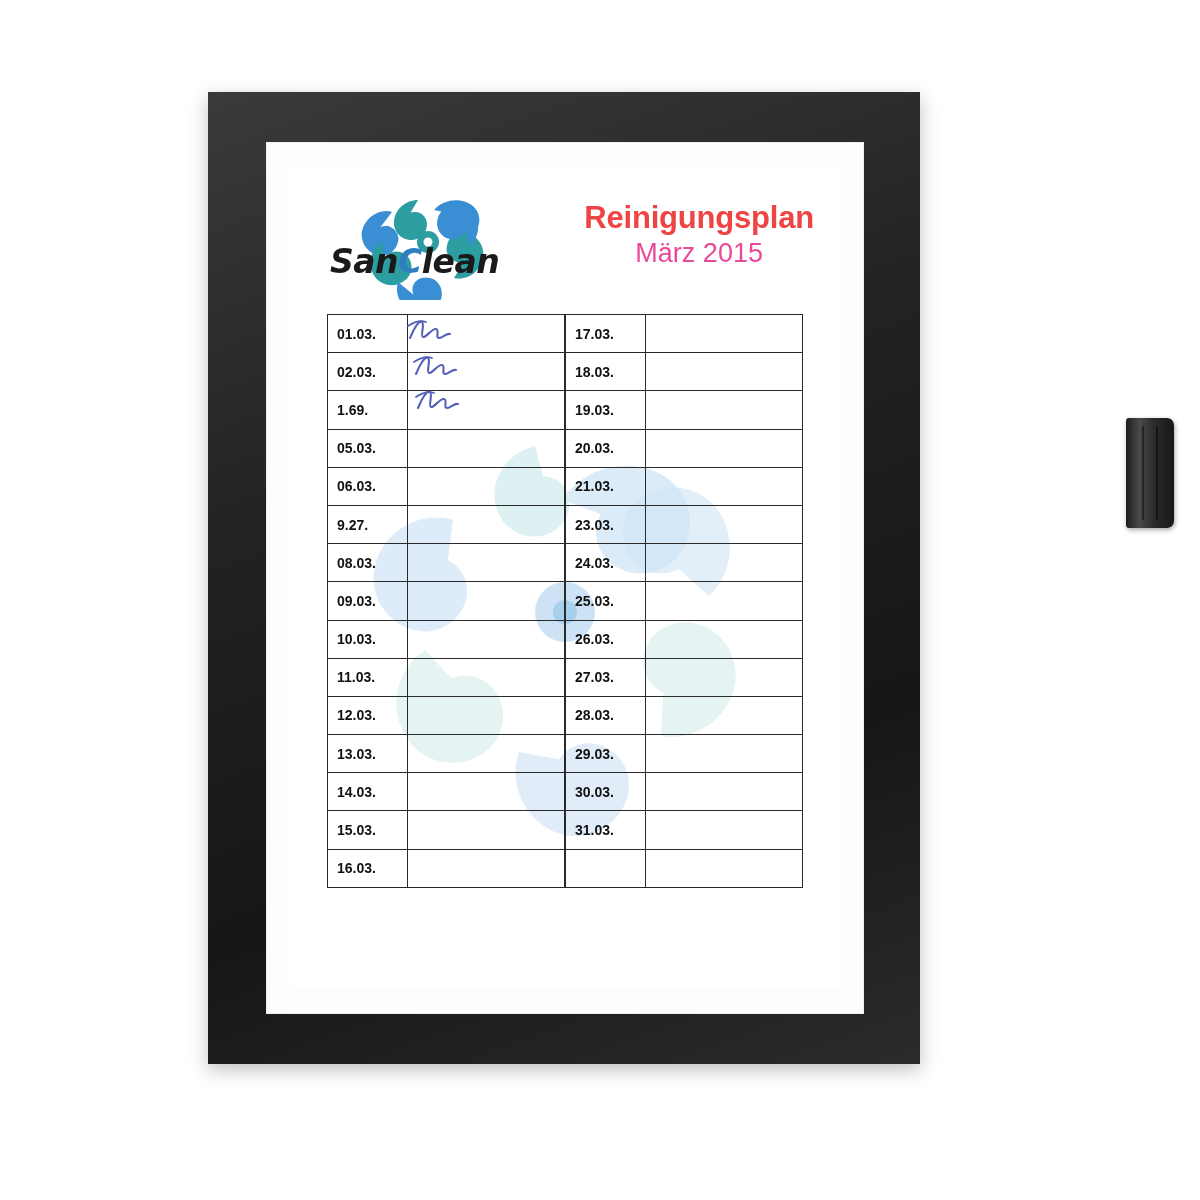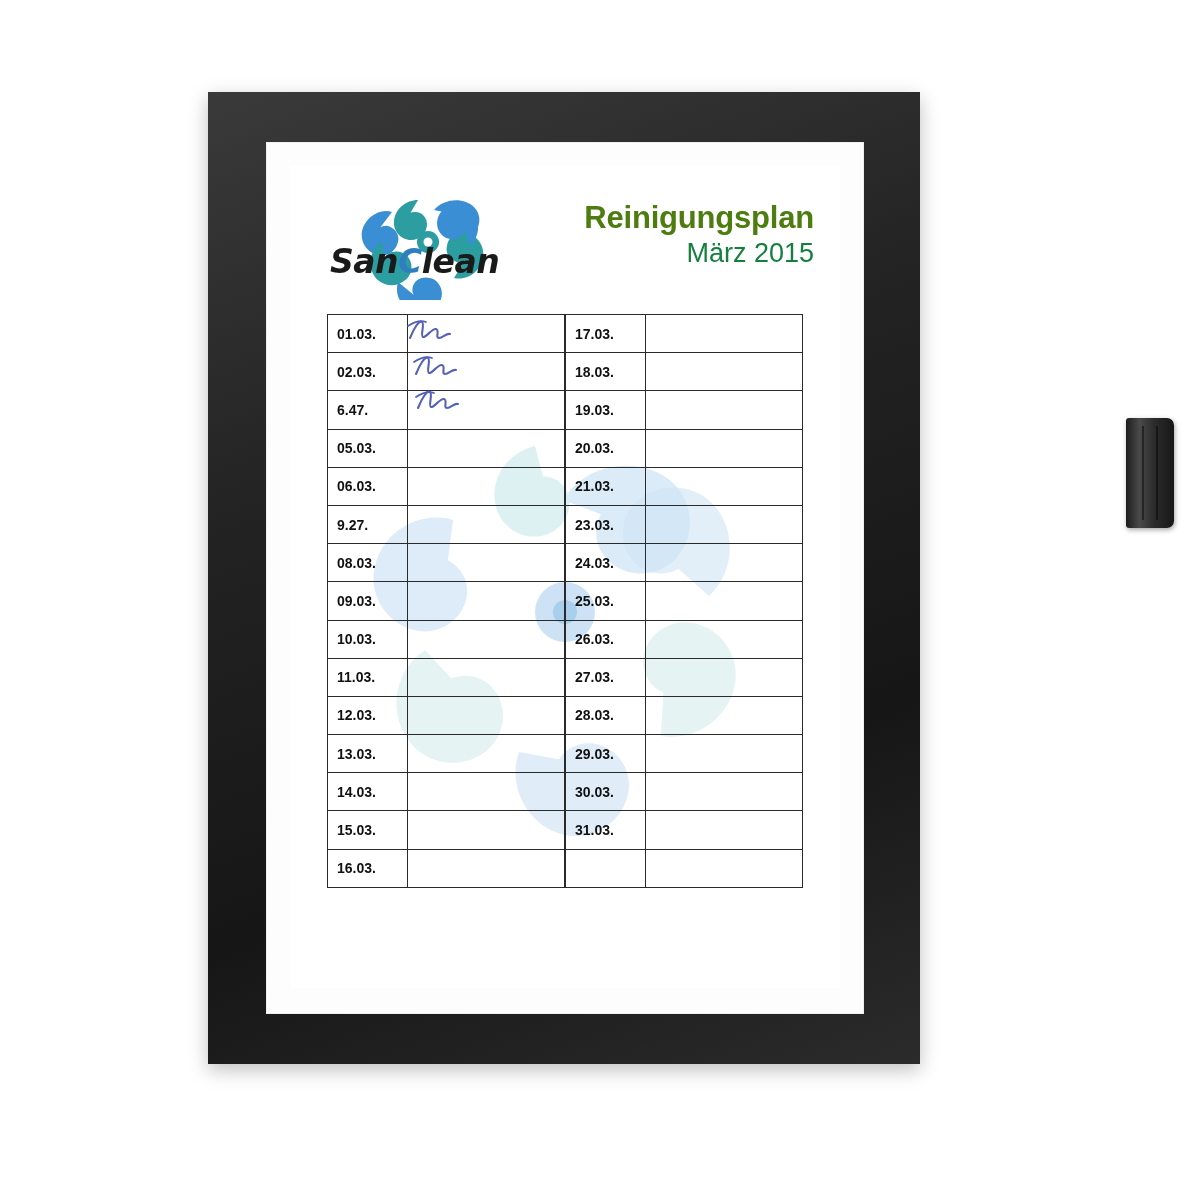--- a/index.html
+++ b/index.html
@@ -124,29 +124,30 @@
   }
   #title-block {
     position: absolute;
     right: 26px;
     top: 36px;
     text-align: right;
   }
   #plan-title {
     font-size: 31px;
     font-weight: bold;
-    color: #4d7c0f;
+    color: #ef4444;
     letter-spacing: -0.2px;
     line-height: 1.05;
   }
   #plan-month {
     font-size: 27px;
-    color: #15803d;
+    color: #ec4899;
     margin-top: 4px;
     line-height: 1.05;
+    text-align: center;
   }
 
   
   #tables {
     position: absolute;
     left: 0; right: 0;
     top: 148px;
     display: flex;
     justify-content: center;
     padding: 0 28px;
@@ -265,21 +266,21 @@
           <tr>
               <td class="date">02.03.</td>
               <td class="sig">
             <svg class="sig-mark" viewBox="0 0 110 48">
                   <path d="M34 32c4-10 9-18 12-16s-2 14 1 15 9-9 13-8-1 9 3 9 7-5 11-4" fill="none" stroke="#5560b8" stroke-width="2.1" stroke-linecap="round"></path>
                   <path d="M32 20c6-4 13-6 18-4" fill="none" stroke="#5560b8" stroke-width="1.8" stroke-linecap="round"></path>
                 </svg>
           </td>
             </tr>
           <tr>
-              <td class="date">6.47.</td>
+              <td class="date">1.69.</td>
               <td class="sig">
             <svg class="sig-mark" viewBox="0 0 110 48">
                   <path d="M36 28c4-10 9-18 12-16s-2 14 1 15 9-9 13-8-1 9 3 9 7-5 11-4" fill="none" stroke="#5560b8" stroke-width="2.1" stroke-linecap="round"></path>
                   <path d="M34 17c6-4 13-6 18-4" fill="none" stroke="#5560b8" stroke-width="1.8" stroke-linecap="round"></path>
                 </svg>
           </td>
             </tr>
           <tr>
               <td class="date">05.03.</td>
               <td class="sig"></td>

